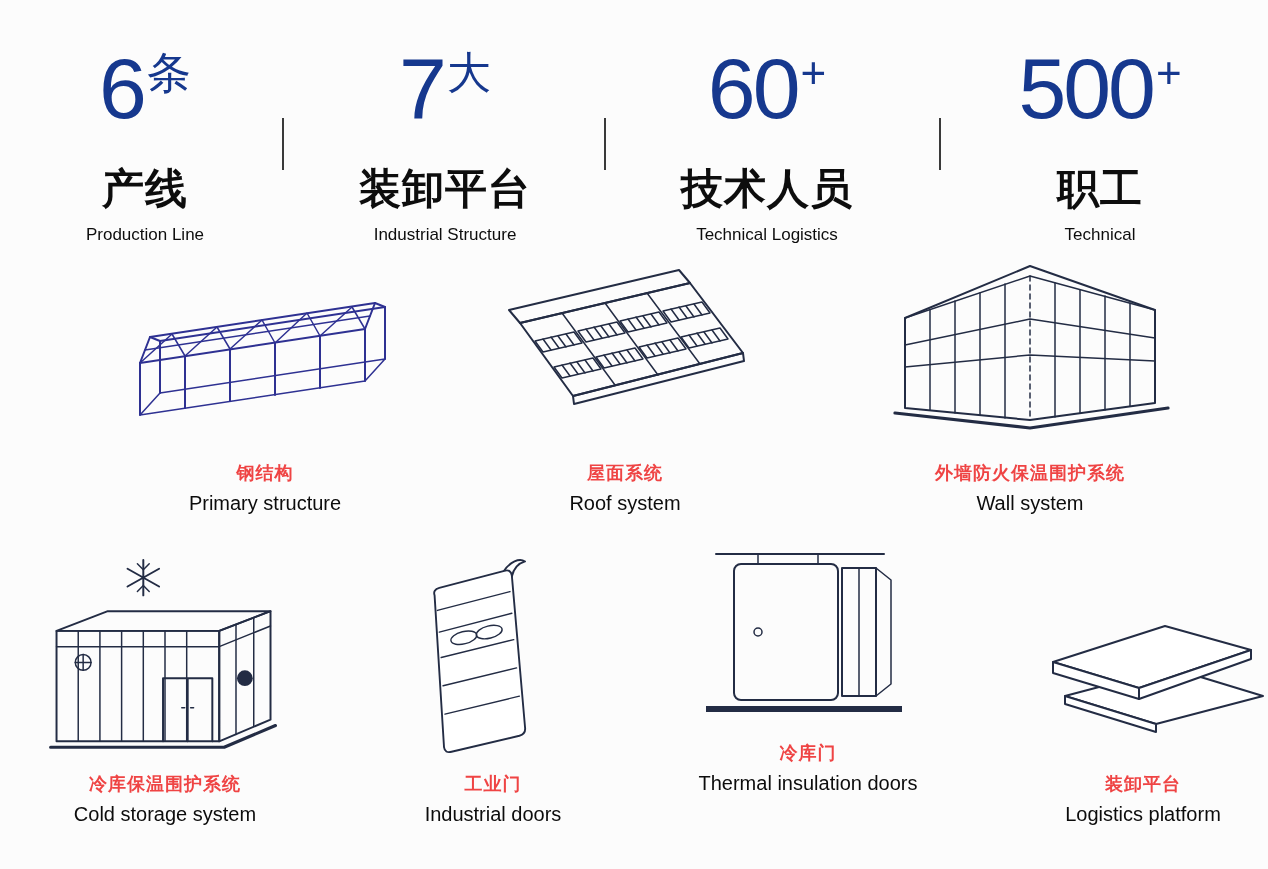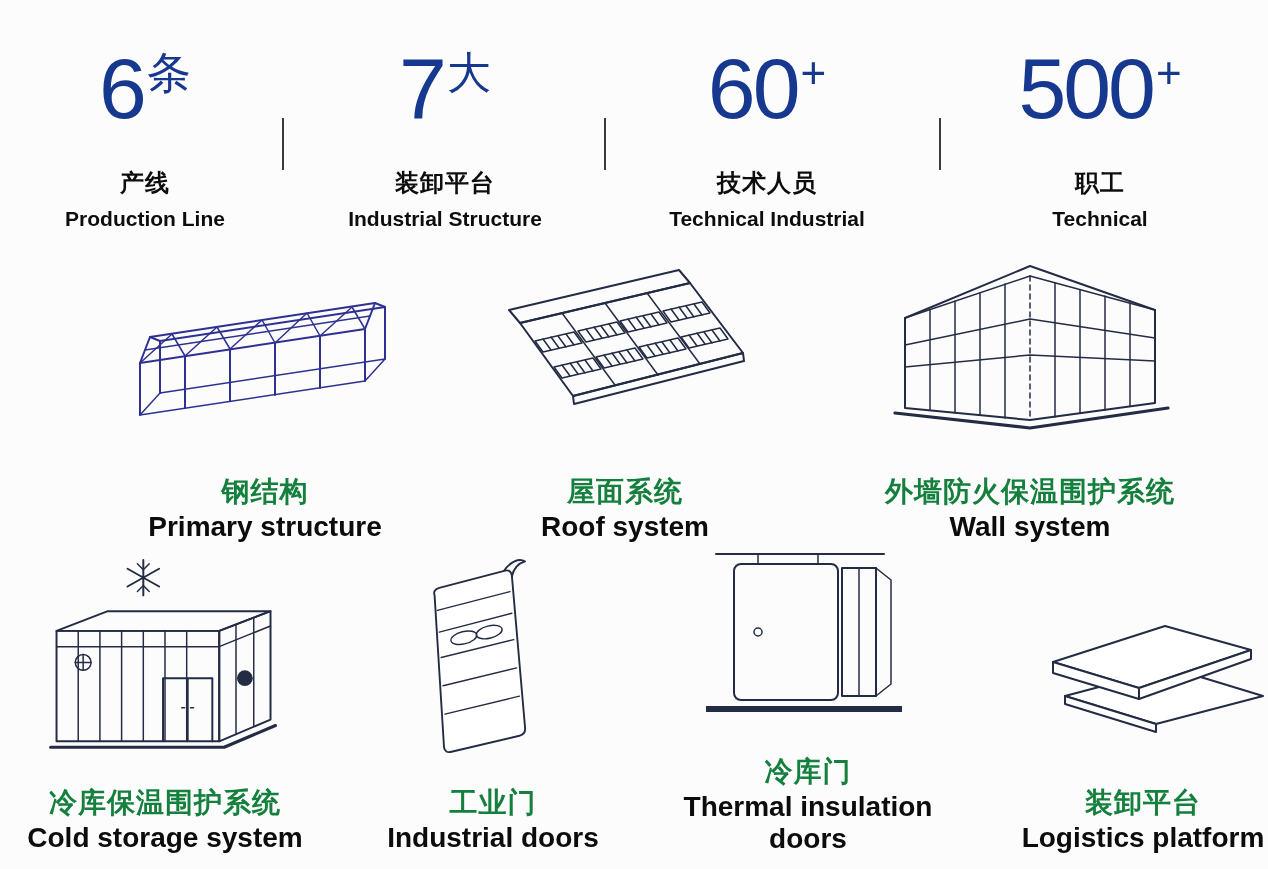--- a/index.html
+++ b/index.html
@@ -13,30 +13,30 @@
   body{font-family:"Liberation Sans","DejaVu Sans",sans-serif;background:#e8e8e8;}
   .page{
     position:relative;width:1268px;height:869px;margin:0 auto;
     background:var(--background);overflow:hidden;color:var(--ink);
   }
   
   .stat{position:absolute;top:44px;text-align:center;}
   .stat .num{line-height:88px;color:var(--accent);font-weight:400;white-space:nowrap;}
   .stat .num .big{font-size:86px;letter-spacing:-3px;}
   .stat .num .unit{font-size:44px;position:relative;top:-30px;margin-left:3px;}
-  .stat .zh{font-size:24px;font-weight:700;color:#0d0d0d;margin-top:10px;letter-spacing:1px;}
-  .stat .en{font-size:21px;font-weight:700;color:#0d0d0d;margin-top:8px;}
+  .stat .zh{font-size:42px;font-weight:700;color:#0d0d0d;margin-top:4px;letter-spacing:1px;}
+  .stat .en{font-size:17px;font-weight:400;color:#0d0d0d;margin-top:8px;}
   .vdiv{position:absolute;top:118px;width:2px;height:52px;background:#3a3a3a;}
   
   .product{position:absolute;text-align:center;}
   .art{display:flex;align-items:flex-end;justify-content:center;}
   .row1 .art{height:205px;}
   .row2 .art{height:212px;}
-  .pzh{font-size:28px;font-weight:700;color:#15803d;margin-top:20px;letter-spacing:1px;}
-  .pen{font-size:28px;font-weight:700;color:#0c0c0c;}
+  .pzh{font-size:18px;font-weight:700;color:#ef4444;margin-top:8px;letter-spacing:1px;}
+  .pen{font-size:20px;font-weight:400;color:#0c0c0c;margin-top:7px;}
   svg{display:block;}
   .art-blue{color:var(--line-blue);}
   .art-navy{color:var(--line-navy);}
   .stroke{fill:none;stroke:currentColor;stroke-width:2;stroke-linejoin:round;stroke-linecap:round;}
   .thin{stroke-width:1.5;}
   .thick{stroke-width:3.2;}
   .fillwhite{fill:#ffffff;}
   .filldark{fill:currentColor;stroke:none;}
   .dashed{stroke-dasharray:5 4;}
 </style>
@@ -59,21 +59,21 @@
       <div class="num"><span class="big">7</span><span class="unit">大</span></div>
       <div class="zh">装卸平台</div>
       <div class="en">Industrial Structure</div>
     </div>
 
     <div class="vdiv" style="left:604px;"></div>
 
     <div class="stat" style="left:647px;width:240px;">
       <div class="num"><span class="big">60</span><span class="unit">+</span></div>
       <div class="zh">技术人员</div>
-      <div class="en">Technical Industrial</div>
+      <div class="en">Technical Logistics</div>
     </div>
 
     <div class="vdiv" style="left:939px;"></div>
 
     <div class="stat" style="left:990px;width:220px;">
       <div class="num"><span class="big">500</span><span class="unit">+</span></div>
       <div class="zh">职工</div>
       <div class="en">Technical</div>
     </div>
 

